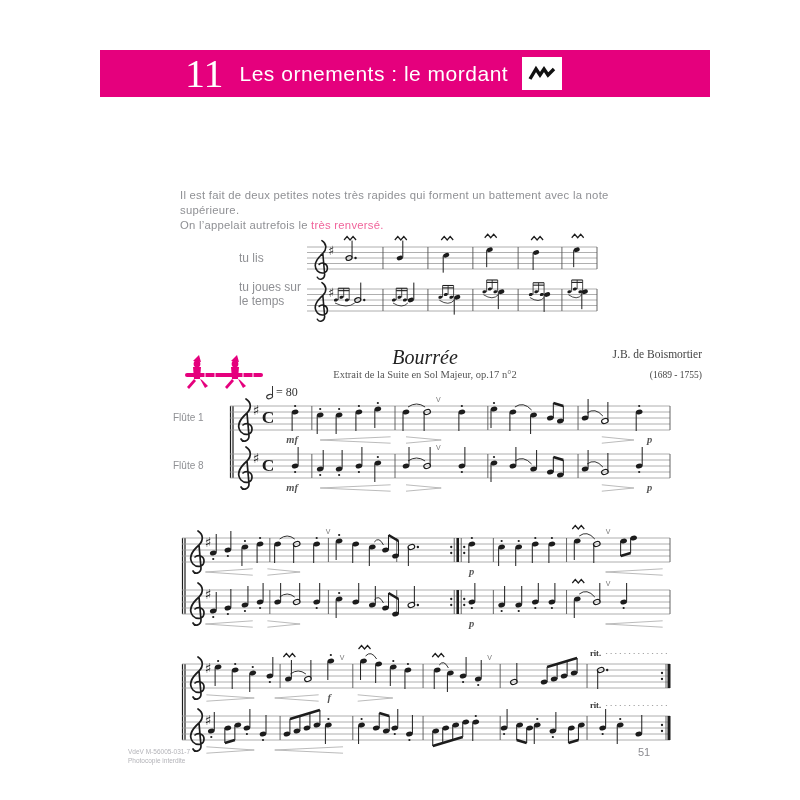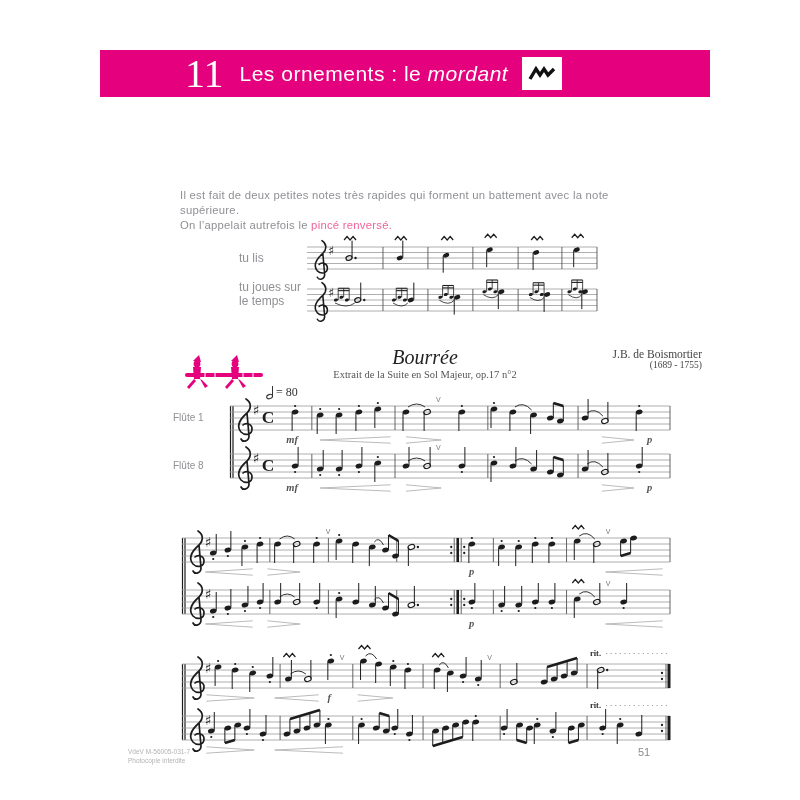--- a/index.html
+++ b/index.html
@@ -5,37 +5,37 @@
   html,body{margin:0;padding:0;background:#fff;}
   #page{position:relative;width:800px;height:800px;background:#fff;overflow:hidden;
         font-family:"Liberation Sans",sans-serif;padding-left:43px;}
   .abs{position:absolute;}
   
   .band{left:100px;top:50px;width:610px;height:47px;background:var(--accent,#e5007d);
         display:flex;align-items:center;}
   .band-number{font-family:"Liberation Serif",serif;font-size:40px;color:#fff;
                margin-left:85px;line-height:1;font-weight:400;}
   .band-title{font-size:21px;color:#fff;margin-left:16px;letter-spacing:.5px;}
-  .band-title .it{font-style:italic;}
+  .band-title .it{}
   .mordent-box{width:40px;height:33px;background:#fff;margin-left:14px;
                display:flex;align-items:center;justify-content:center;}
   
   .intro{left:180px;top:188px;width:480px;font-size:11.3px;line-height:15px;
          color:var(--grey,#8f9094);letter-spacing:.25px;}
   .pink{color:var(--pinktxt,#f0649b);}
   
   .exlabel{color:var(--grey,#8f9094);font-size:12px;line-height:14px;}
   
   .piece-title{left:290px;top:346px;width:270px;text-align:center;
                font-family:"Liberation Serif",serif;font-style:italic;font-size:20px;color:#222;}
   .piece-sub{left:250px;top:369px;width:350px;text-align:center;
              font-family:"Liberation Serif",serif;font-size:10.5px;color:#555;}
   .composer{left:562px;top:348px;width:140px;text-align:right;
             font-family:"Liberation Serif",serif;font-size:11.5px;color:#444;}
-  .dates{font-size:9.5px;margin-top:0;}
+  .dates{font-size:9.5px;margin-top:10px;}
   .tempo{left:266px;top:385px;display:flex;align-items:flex-start;color:#333;
          font-family:"Liberation Serif",serif;font-size:12px;}
   .partlabel{color:var(--grey,#8f9094);font-size:10px;}
   
   .footer{left:128px;top:748px;font-size:6.5px;line-height:8.5px;color:var(--fgrey,#b3b3b8);}
   .pagenum{left:638px;top:746px;font-size:11px;color:var(--pnum,#8b8b90);}
   svg.layer{position:absolute;left:0;top:0;pointer-events:none;}
 </style>
 </head>
 <body>
@@ -47,21 +47,21 @@
     <span class="band-title"><span>Les ornements : le </span><span class="it">mordant</span></span>
     <span class="mordent-box">
       <svg width="30" height="22" viewBox="0 0 30 22">
         <path d="M3,16 L9,6 L13,12 L17,6 L21,12 L27,6" fill="none" stroke="#111" stroke-width="3.4" stroke-linejoin="miter"></path>
       </svg>
     </span>
   </div>
 
   <div class="abs intro">
     <div>Il est fait de deux petites notes très rapides qui forment un battement avec la note supérieure.</div>
-    <div><span>On l’appelait autrefois le </span><span class="pink">pincé renversé.</span></div>
+    <div><span>On l’appelait autrefois le </span><span class="pink">très renversé.</span></div>
   </div>
 
   <div class="abs exlabel" style="left:239px;top:251px;">tu lis</div>
   <div class="abs exlabel" style="left:239px;top:280px;">
     <div>tu joues sur</div>
     <div>le temps</div>
   </div>
 
   <div class="abs" style="left:183px;top:355px;">
     <svg width="82" height="44" viewBox="0 0 82 44">

